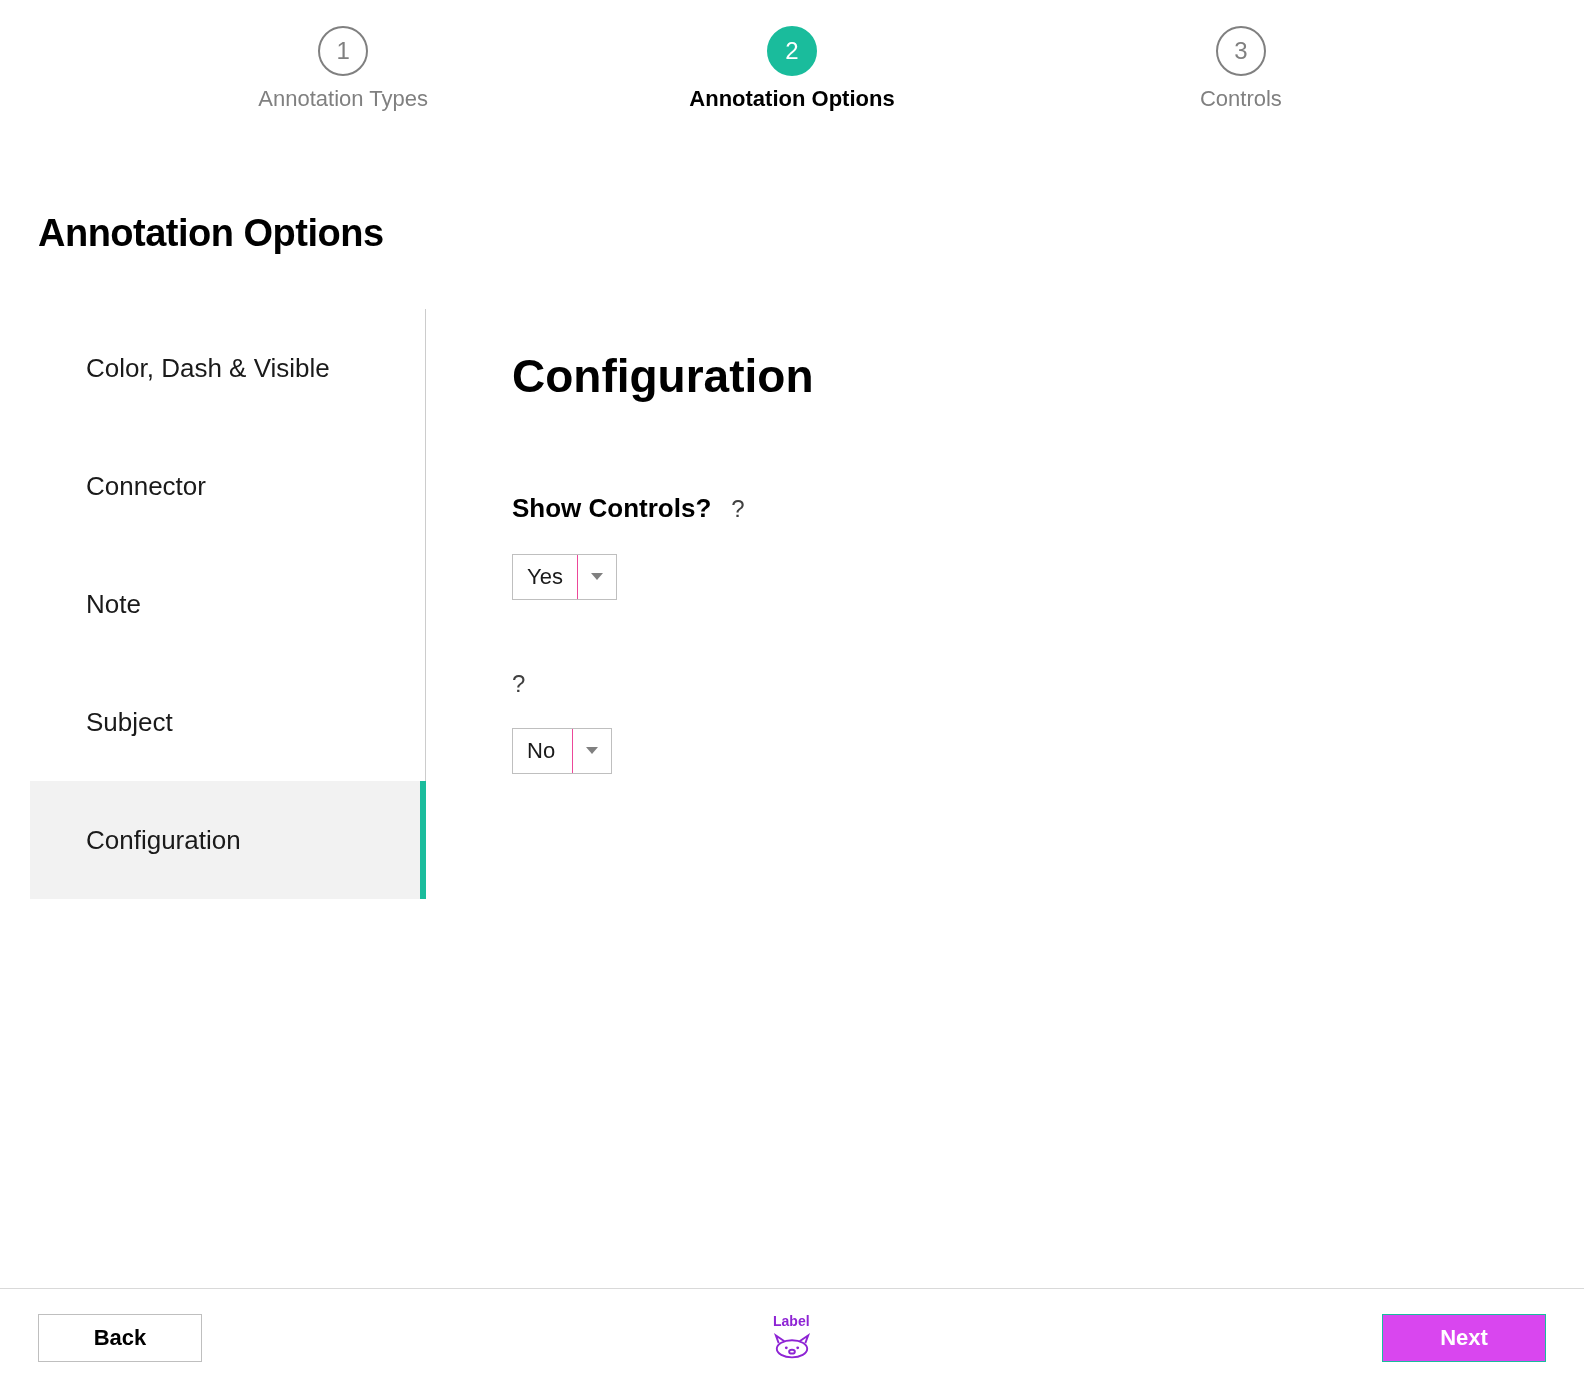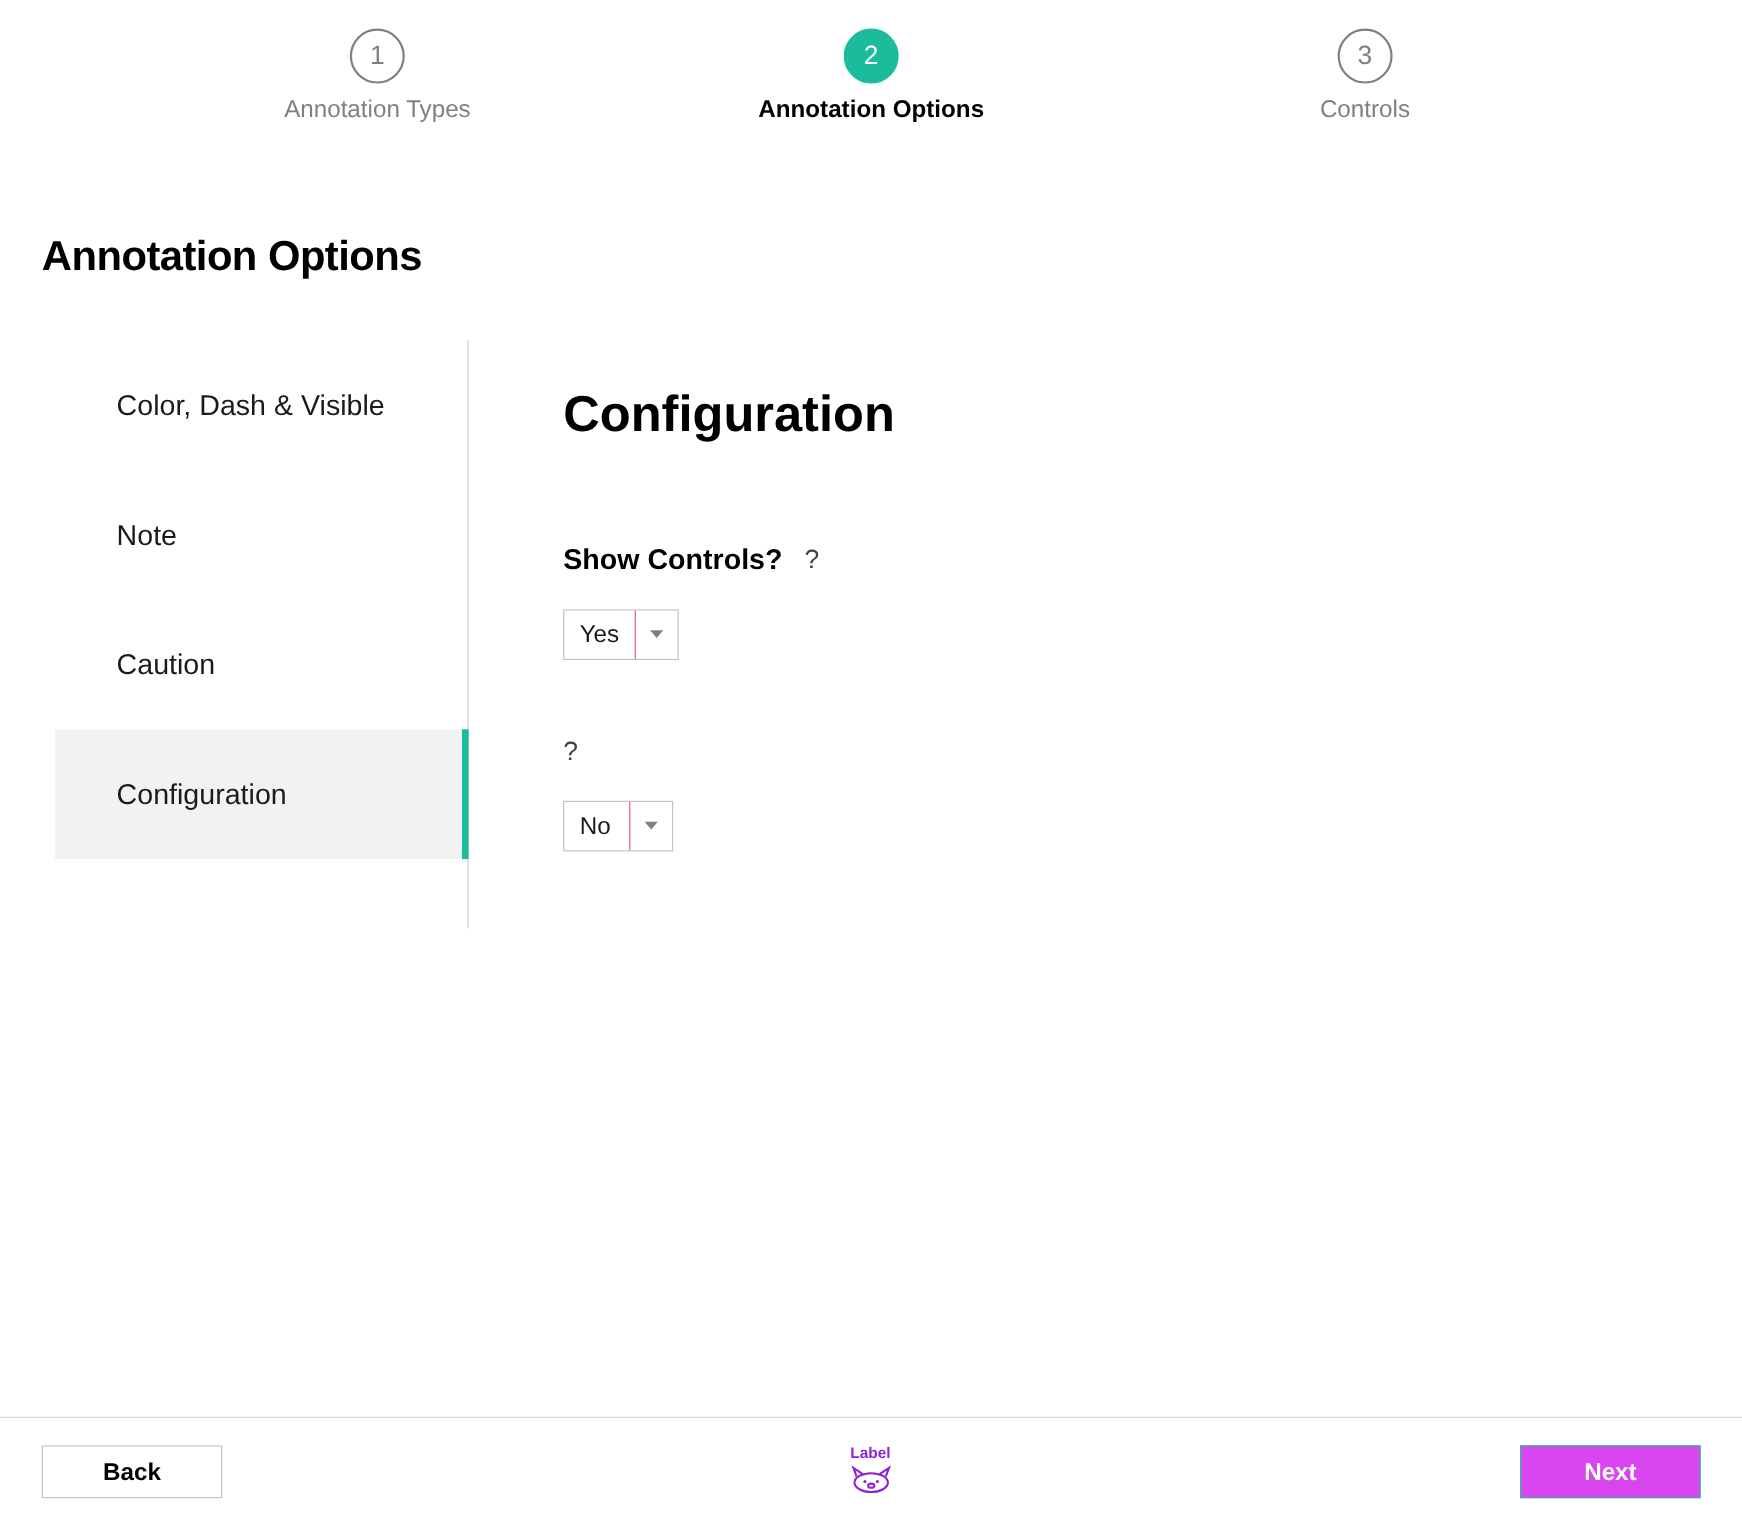--- a/index.html
+++ b/index.html
@@ -65,21 +65,21 @@
     }
 
     
     .content {
       display: flex;
       margin-top: 54px;
     }
     .sidebar {
       width: 426px;
       border-right: 1px solid #cccccc;
-      padding-left: 50px;
+      padding-left: 30px;
     }
     .sidebar-item {
       height: 118px;
       display: flex;
       align-items: center;
       font-size: 26px;
       color: #1a1a1a;
       padding-left: 56px;
       cursor: pointer;
       position: relative;
@@ -225,24 +225,27 @@
 </div>
 
 <h1 class="page-title">Annotation Options</h1>
 
 <div class="content">
   <div class="sidebar">
     <div class="sidebar-item">
       <span>Color, Dash &amp; Visible</span>
     </div>
     <div class="sidebar-item">
+      <span>Connector</span>
+    </div>
+    <div class="sidebar-item">
       <span>Note</span>
     </div>
     <div class="sidebar-item">
-      <span>Caution</span>
+      <span>Subject</span>
     </div>
     <div class="sidebar-item active">
       <span>Configuration</span>
     </div>
   </div>
 
   <div class="main">
     <h2 class="panel-title">Configuration</h2>
 
     <div class="field">

